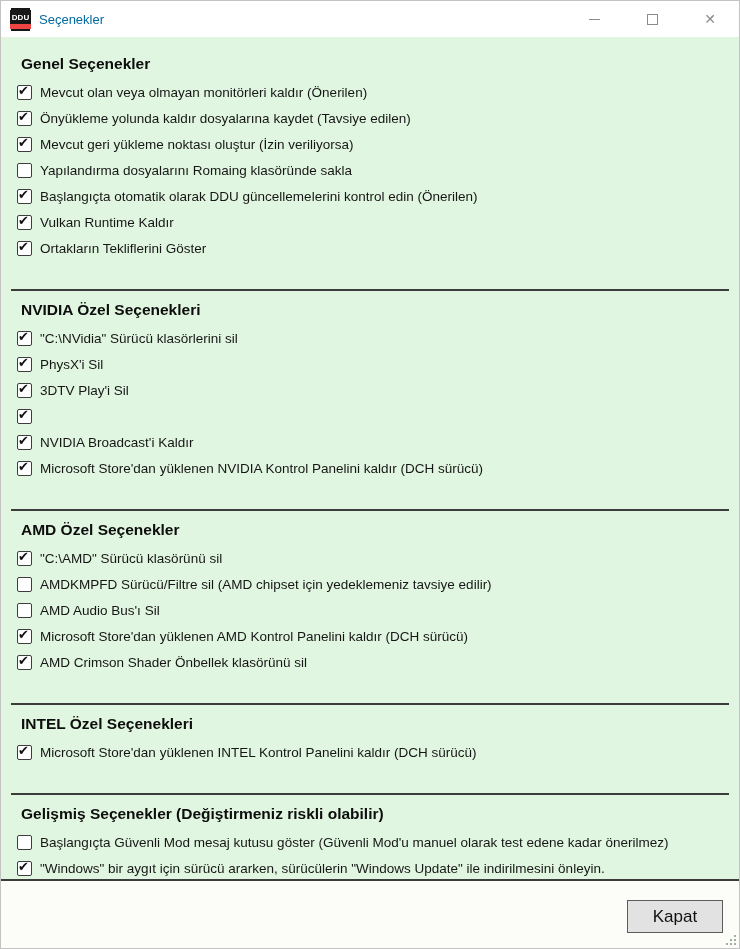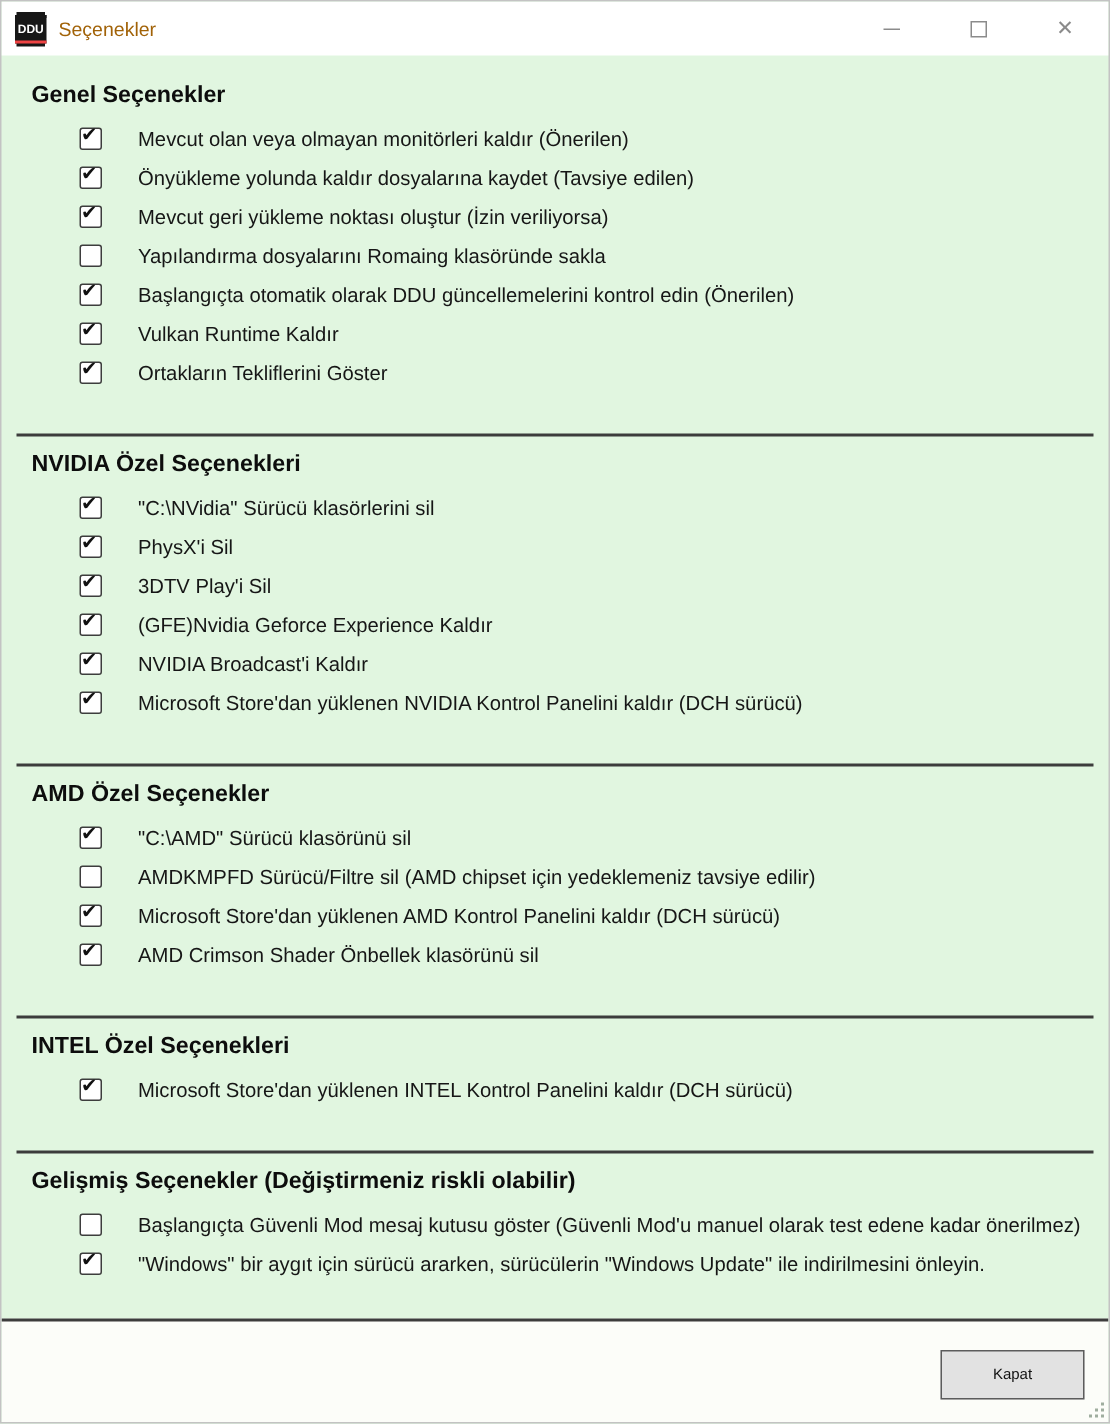--- a/index.html
+++ b/index.html
@@ -14,43 +14,43 @@
   
   .titlebar {
     height:36px; background:#ffffff;
     display:flex; align-items:center;
   }
   .app-icon {
     width:21px; height:19px; margin-left:9px; margin-right:8px;
     background:#171717; color:#ffffff;
     font-size:8px; font-weight:bold; letter-spacing:0;
     display:flex; align-items:center; justify-content:center;
-    border-top:2px solid #171717; border-bottom:2px solid #ef4444;
+    border-top:2px solid #171717; border-bottom:5px solid #ef4444;
     box-shadow:0 -3px 0 -1px #171717, 0 3px 0 -1px #171717;
   }
-  .title-text { font-size:13px; color:#a16207; }
+  .title-text { font-size:13px; color:#0369a1; }
   .win-controls { margin-left:auto; display:flex; height:100%; }
   .win-btn {
     width:58px; height:100%;
     display:flex; align-items:center; justify-content:center;
     color:#8b8b8b; cursor:default;
   }
   .glyph-min { width:11px; height:0; border-top:1px solid #8b8b8b; display:block; }
   .glyph-max { width:11px; height:11px; border:1px solid #8b8b8b; display:block; }
   .glyph-close { font-size:14px; color:#8b8b8b; font-family:"DejaVu Sans",sans-serif; }
 
   
   .content { padding-top:16px; }
   .section-heading {
     font-size:15.5px; font-weight:bold; color:#0d0d0d;
     line-height:22px; height:22px; margin:0 0 4px 20px;
   }
   .option-row {
     height:26px; display:flex; align-items:center;
-    padding-left:16px; gap:24px;margin-left:36px;
+    padding-left:16px; gap:8px;
   }
   .cb {
     width:15px; height:15px; flex:0 0 15px;
     background:#ffffff; border:1px solid #3d3d3d; border-radius:2px;
     position:relative;
   }
   .cb.on::after {
     content:"✔";
     font-family:"DejaVu Sans",sans-serif;
     font-size:13px; color:#111; font-weight:bold;
@@ -66,21 +66,21 @@
   .footer {
     position:absolute; left:0; right:0; bottom:0;
     height:69px; background:#fcfdf9;
     border-top:2px solid #3c3c3c;
   }
   .close-button {
     position:absolute; right:16px; top:19px;
     width:96px; height:33px;
     background:#e2e2e2; border:1px solid #5c5c5c;
     font-family:"Liberation Sans",sans-serif;
-    font-size:10px; color:#111;
+    font-size:17px; color:#111;
   }
   .resize-grip {
     position:absolute; right:3px; bottom:3px; width:12px; height:12px;
   }
   .resize-grip i {
     position:absolute; width:2px; height:2px; background:#9fae9f; display:block;
   }
 </style>
 </head>
 <body>
@@ -153,21 +153,20 @@
     <span class="option-label">PhysX'i Sil</span>
   </div>
 
   <div class="option-row">
     <span class="cb on"></span>
     <span class="option-label">3DTV Play'i Sil</span>
   </div>
 
   <div class="option-row">
     <span class="cb on"></span>
-    <span class="option-label">(GFE)Nvidia Geforce Experience Kaldır</span>
   </div>
 
   <div class="option-row">
     <span class="cb on"></span>
     <span class="option-label">NVIDIA Broadcast'i Kaldır</span>
   </div>
 
   <div class="option-row">
     <span class="cb on"></span>
     <span class="option-label">Microsoft Store'dan yüklenen NVIDIA Kontrol Panelini kaldır (DCH sürücü)</span>
@@ -180,20 +179,24 @@
   <div class="option-row">
     <span class="cb on"></span>
     <span class="option-label">"C:\AMD" Sürücü klasörünü sil</span>
   </div>
 
   <div class="option-row">
     <span class="cb"></span>
     <span class="option-label">AMDKMPFD Sürücü/Filtre sil (AMD chipset için yedeklemeniz tavsiye edilir)</span>
   </div>
 
+  <div class="option-row">
+    <span class="cb"></span>
+    <span class="option-label">AMD Audio Bus'ı Sil</span>
+  </div>
 
   <div class="option-row">
     <span class="cb on"></span>
     <span class="option-label">Microsoft Store'dan yüklenen AMD Kontrol Panelini kaldır (DCH sürücü)</span>
   </div>
 
   <div class="option-row">
     <span class="cb on"></span>
     <span class="option-label">AMD Crimson Shader Önbellek klasörünü sil</span>
   </div>

